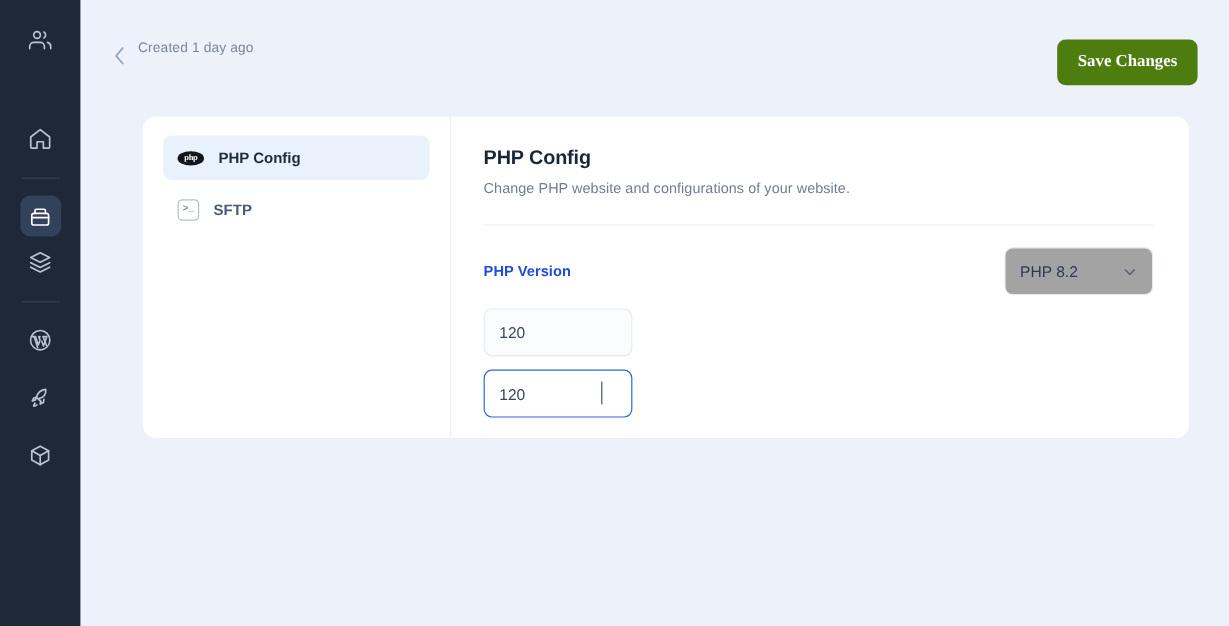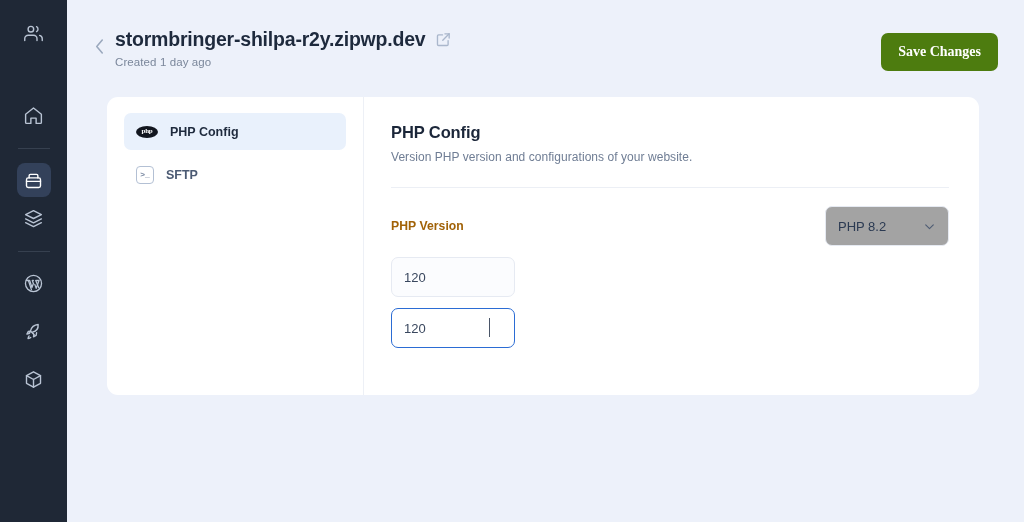--- a/index.html
+++ b/index.html
@@ -63,22 +63,22 @@
     border: none; border-radius: 7px;
     padding: 11px 17px; cursor: pointer;
     margin-top: 5px;
     font-family: Liberation Serif, serif;
     white-space: nowrap;
   }
 
   
   .card {
     position: absolute;
-    left: 40px; top: 97px;
-    width: 872px; height: 298px;
+    left: 52px; top: 97px;
+    width: 872px; height: 268px;
     background: #ffffff;
     border-radius: 11px;
     display: flex;
     overflow: hidden;
   }
   .card-nav {
     width: 257px; flex: 0 0 257px;
     border-right: 1px solid #edf0f6;
     padding: 16px 17px 0 17px;
   }
@@ -119,21 +119,21 @@
   }
   .hr { height: 1px; background: #eceff5; margin: 23px 0 0 0; }
 
   .form-row {
     display: flex; align-items: center;
     margin-top: 18px; height: 40px;
   }
   .form-row.r2 { margin-top: 11px; }
   .form-row.r3 { margin-top: 11px; }
   .form-label {
-    flex: 1; font-size: 12.2px; font-weight: bold; color: #a16207;
+    flex: 1; font-size: 12.2px; font-weight: bold; color: #1d4ed8;
     letter-spacing: 0.05px;
   }
   .field { width: 124px; flex: 0 0 124px; position: relative; }
 
   .select-box {
     width: 124px; height: 40px;
     background: #a3a3a3; border: 1.2px solid #e6eaf2;
     border-radius: 7px;
     display: flex; align-items: center; justify-content: space-between;
     padding: 0 12px; cursor: pointer;
@@ -237,30 +237,20 @@
 
     <div class="page-header">
 
       <div class="back-chevron">
         <svg width="11" height="17" viewBox="0 0 12 18" fill="none" stroke="currentColor" stroke-width="1.7" stroke-linecap="round" stroke-linejoin="round">
           <path d="M9 2 3 9l6 7"></path>
         </svg>
       </div>
 
       <div class="title-block">
-        <div class="title-row">
-          <div class="page-title">stormbringer-shilpa-r2y.zipwp.dev</div>
-          <span>
-            <svg class="ext-link" viewBox="0 0 24 24" fill="none" stroke="currentColor" stroke-width="1.9" stroke-linecap="round" stroke-linejoin="round">
-              <path d="M14 4h6v6"></path>
-              <path d="M11 13 20 4"></path>
-              <path d="M18.5 13.5V19a1.5 1.5 0 0 1-1.5 1.5H5A1.5 1.5 0 0 1 3.5 19V7A1.5 1.5 0 0 1 5 5.5h5.6"></path>
-            </svg>
-          </span>
-        </div>
         <div class="page-sub">Created 1 day ago</div>
       </div>
 
       <button class="save-btn">Save Changes</button>
     </div>
 
     <div class="card">
 
       <div class="card-nav">
 
@@ -272,21 +262,21 @@
         </div>
 
         <div class="nav-item">
           <span class="term-icon">&gt;_</span>
           <span>SFTP</span>
         </div>
       </div>
 
       <div class="card-body">
         <div class="section-title">PHP Config</div>
-        <div class="section-desc">Version PHP version and configurations of your website.</div>
+        <div class="section-desc">Change PHP website and configurations of your website.</div>
         <div class="hr"></div>
 
         <div class="form-row">
           <div class="form-label">PHP Version</div>
           <div class="field">
             <div class="select-box">
               <span>PHP 8.2</span>
               <svg class="chev" width="13" height="13" viewBox="0 0 24 24" fill="none" stroke="currentColor" stroke-width="2.1" stroke-linecap="round" stroke-linejoin="round">
                 <path d="M5 9l7 7 7-7"></path>
               </svg>

